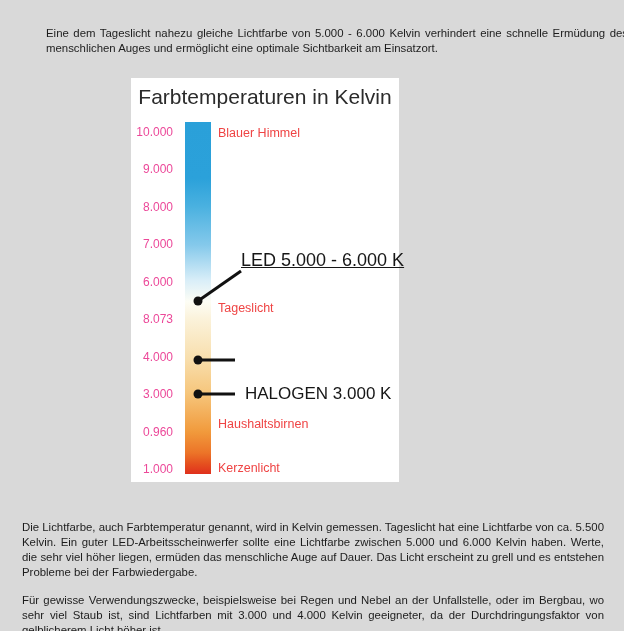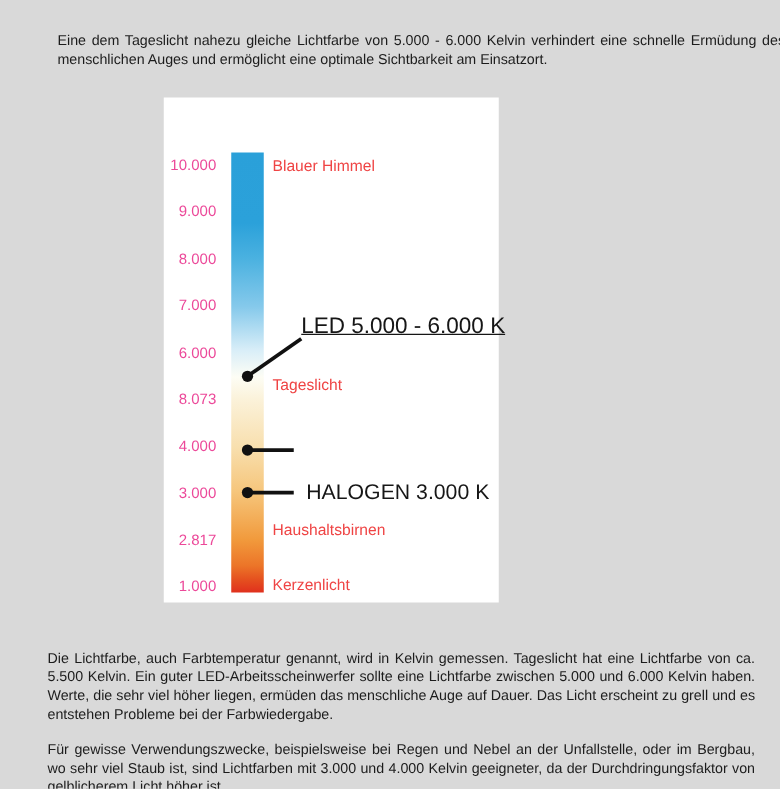--- a/index.html
+++ b/index.html
@@ -111,42 +111,43 @@
     position: absolute;
     left: 22px;
     top: 520px;
     width: 582px;
     font-size: 11.4px;
     line-height: 15px;
     text-align: justify;
     color: #1c1c1c;
   }
   .footer p {
-    margin: 0 0 13px 16px;
+    margin: 0 0 13px 0;
   }
 </style>
 </head>
 <body style="background: rgb(217, 217, 217);">
 
 <p class="intro">Eine dem Tageslicht nahezu gleiche Lichtfarbe von 5.000 - 6.000 Kelvin verhindert eine schnelle Ermüdung des menschlichen Auges und ermöglicht eine optimale Sichtbarkeit am Einsatzort.</p>
 
 <div class="chart-box">
 
+  <div class="chart-title">Farbtemperaturen in Kelvin</div>
 
   <div class="grad-bar" style="background: linear-gradient(rgb(42, 160, 217) 0%, rgb(43, 161, 218) 16%, rgb(74, 177, 224) 24%, rgb(133, 201, 235) 35%, rgb(217, 238, 248) 45%, rgb(253, 253, 245) 51%, rgb(251, 242, 218) 56%, rgb(248, 223, 174) 67%, rgb(246, 198, 124) 77%, rgb(241, 154, 60) 88%, rgb(236, 116, 40) 94%, rgb(229, 81, 31) 97%, rgb(224, 48, 29) 100%);"></div>
 
   <div class="tick t0">10.000</div>
   <div class="tick t1">9.000</div>
   <div class="tick t2">8.000</div>
   <div class="tick t3">7.000</div>
   <div class="tick t4">6.000</div>
   <div class="tick t5">8.073</div>
   <div class="tick t6">4.000</div>
   <div class="tick t7">3.000</div>
-  <div class="tick t8">2.817</div>
+  <div class="tick t8">0.960</div>
   <div class="tick t9">1.000</div>
 
   <div class="side-label lbl-blauer-himmel">Blauer Himmel</div>
   <div class="side-label lbl-tageslicht">Tageslicht</div>
   <div class="side-label lbl-haushaltsbirnen">Haushaltsbirnen</div>
   <div class="side-label lbl-kerzenlicht">Kerzenlicht</div>
 
   <svg class="pointer-svg" viewBox="0 0 268 404" xmlns="http://www.w3.org/2000/svg">
     <line x1="67" y1="223" x2="110" y2="193" stroke="#111111" stroke-width="3"></line>
     <circle cx="67" cy="223" r="4.5" fill="#111111"></circle>

